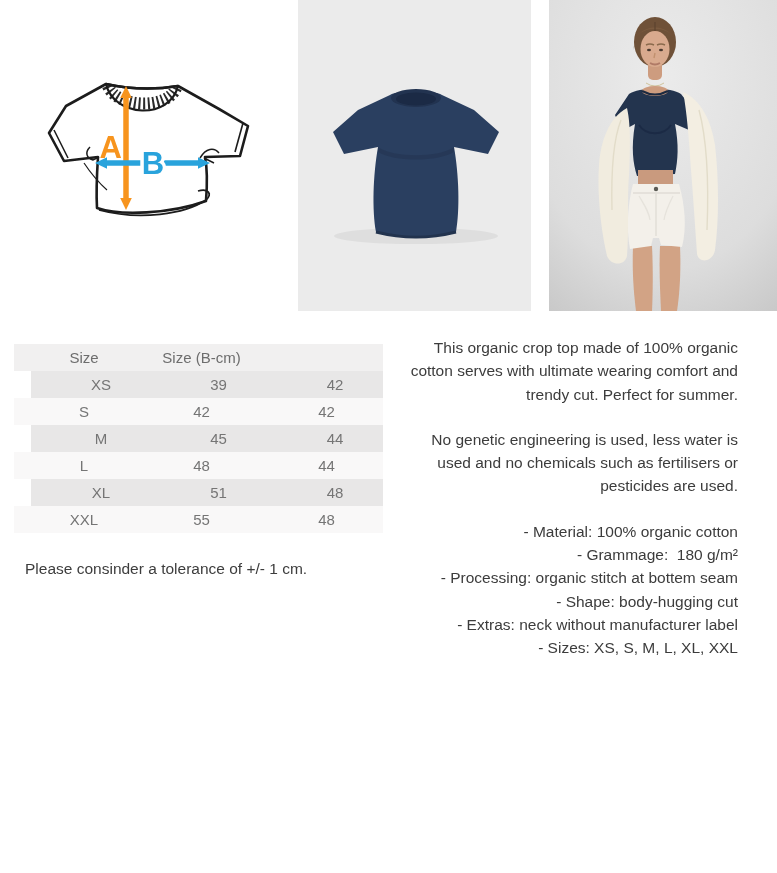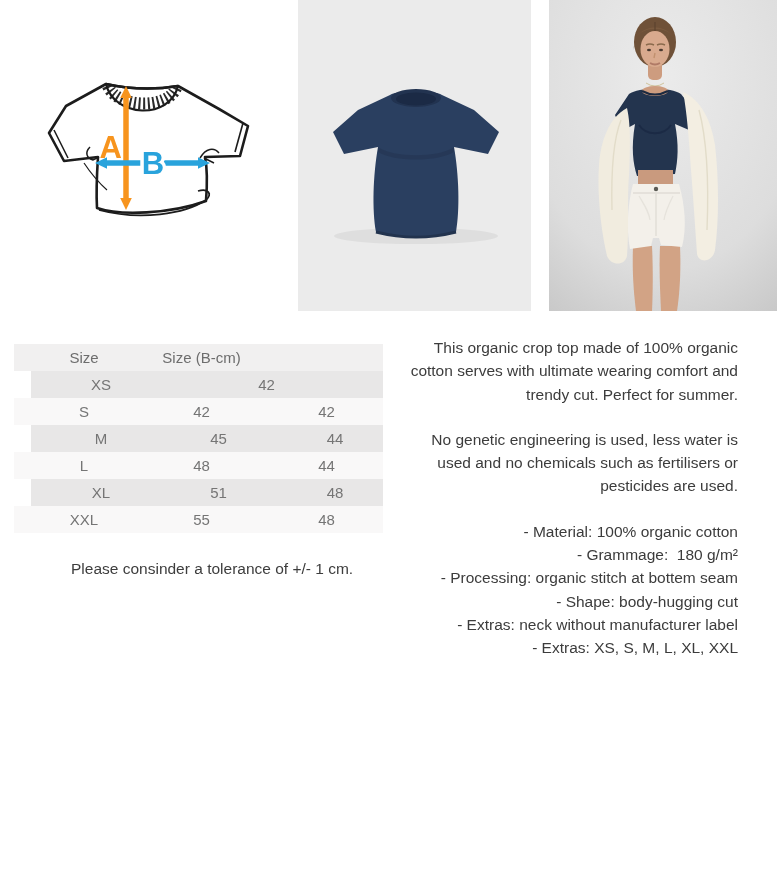--- a/index.html
+++ b/index.html
@@ -17,21 +17,21 @@
   
   .size-table{position:absolute;left:14px;top:344px;width:369px;font-size:15px;color:#757575;}
   .t-row{display:flex;height:27px;line-height:27px;text-align:center;}
   .t-row.head{background:#f1f0f0;color:#6d6d6d;}
   .t-row.odd{background:#e8e7e7;margin-left:17px;}
   .t-row.even{background:#f9f8f8;}
   .c1{width:119px;padding-left:21px;box-sizing:border-box;}
   .c2{width:137px;}
   .c3{flex:1;}
 
-  .tolerance{position:absolute;left:25px;top:560px;font-size:15.5px;color:#3d3d3d;margin-left:46px;}
+  .tolerance{position:absolute;left:25px;top:560px;font-size:15.5px;color:#3d3d3d;}
 
   
   .desc{position:absolute;left:405px;top:336px;width:333px;font-size:15.5px;line-height:23.3px;color:#3c3c3c;text-align:right;}
   .desc p{margin:0 0 22px 0;}
   .specs div{white-space:pre-wrap;}
 </style>
 </head>
 <body>
 
 <div class="panel" id="diagram-panel">
@@ -142,20 +142,21 @@
   </svg>
 </div>
 
 <div class="size-table">
   <div class="t-row head">
     <div class="c1">Size</div>
     <div class="c2">Size (B-cm)</div>
   </div>
   <div class="t-row odd">
     <div class="c1">XS</div>
+    <div class="c2">39</div>
     <div class="c3">42</div>
   </div>
   <div class="t-row even">
     <div class="c1">S</div>
     <div class="c2">42</div>
     <div class="c3">42</div>
   </div>
   <div class="t-row odd">
     <div class="c1">M</div>
     <div class="c2">45</div>
@@ -182,15 +183,15 @@
 
 <div class="desc">
   <p>This organic crop top made of 100% organic cotton serves with ultimate wearing comfort and trendy cut. Perfect for summer.</p>
   <p>No genetic engineering is used, less water is used and no chemicals such as fertilisers or pesticides are used.</p>
   <div class="specs">
     <div>- Material: 100% organic cotton</div>
     <div>- Grammage:  180 g/m²</div>
     <div>- Processing: organic stitch at bottem seam</div>
     <div>- Shape: body-hugging cut</div>
     <div>- Extras: neck without manufacturer label</div>
-    <div>- Extras: XS, S, M, L, XL, XXL</div>
+    <div>- Sizes: XS, S, M, L, XL, XXL</div>
   </div>
 </div>
 
 </body></html>

